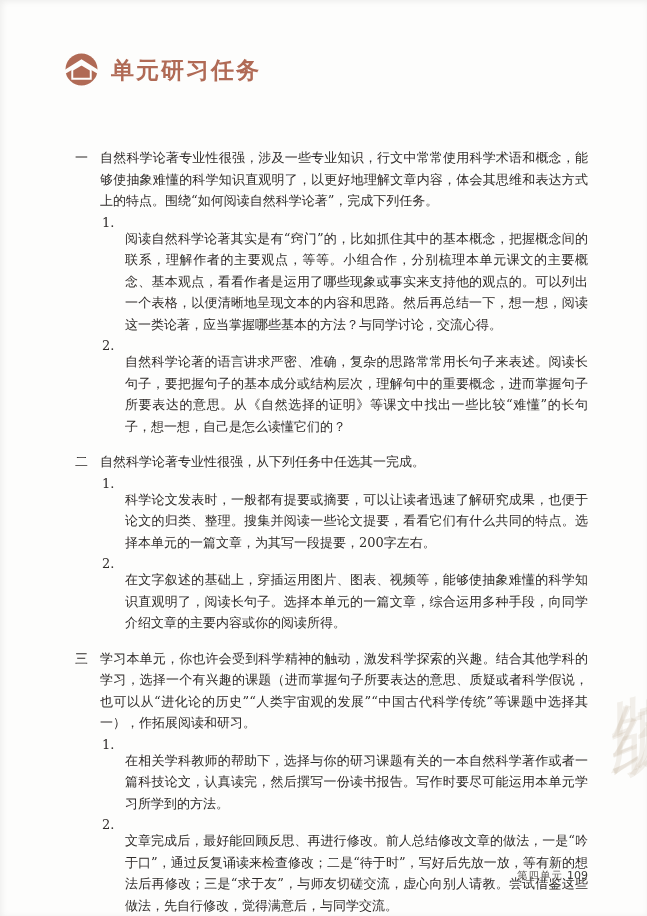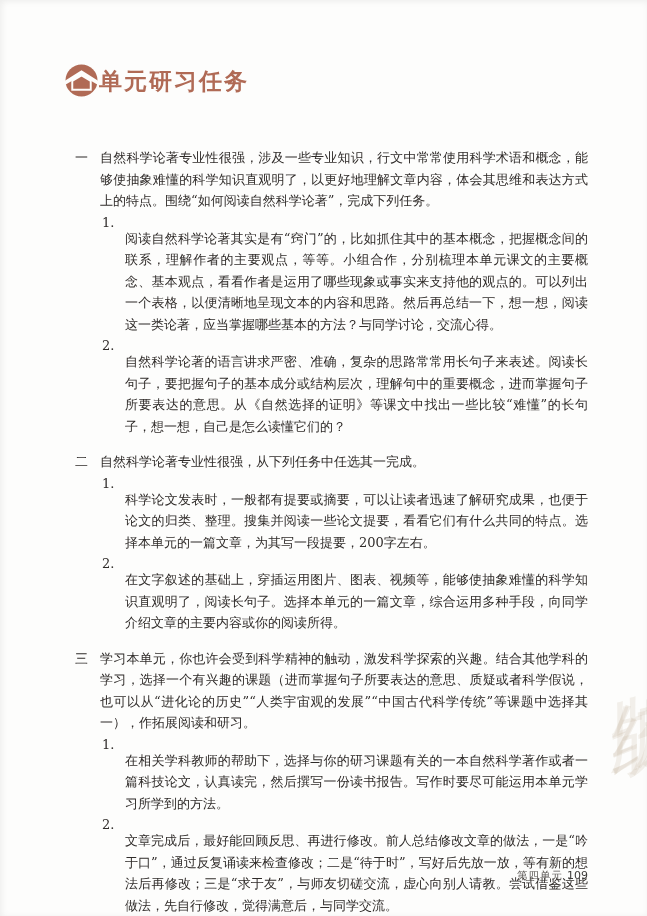--- a/index.html
+++ b/index.html
@@ -13,25 +13,25 @@
     width: 647px;
     height: 916px;
     margin: 0 auto;
     background: #fdfdfc;
     overflow: hidden;
     box-shadow: inset 3px 0 6px rgba(0,0,0,0.04), inset 0 3px 6px rgba(0,0,0,0.03);
   }
   
   .header {
     position: absolute;
-    top: 63px;
+    top: 52px;
     left: 64px;
     display: flex;
     align-items: flex-start;
-    gap: 0;
+    gap: 12px;
   }
   .header-icon {
     width: 35px;
     height: 35px;
     flex: 0 0 auto;
   }
   .header-title {
     font-size: 23px;
     font-weight: bold;
     letter-spacing: 2px;

